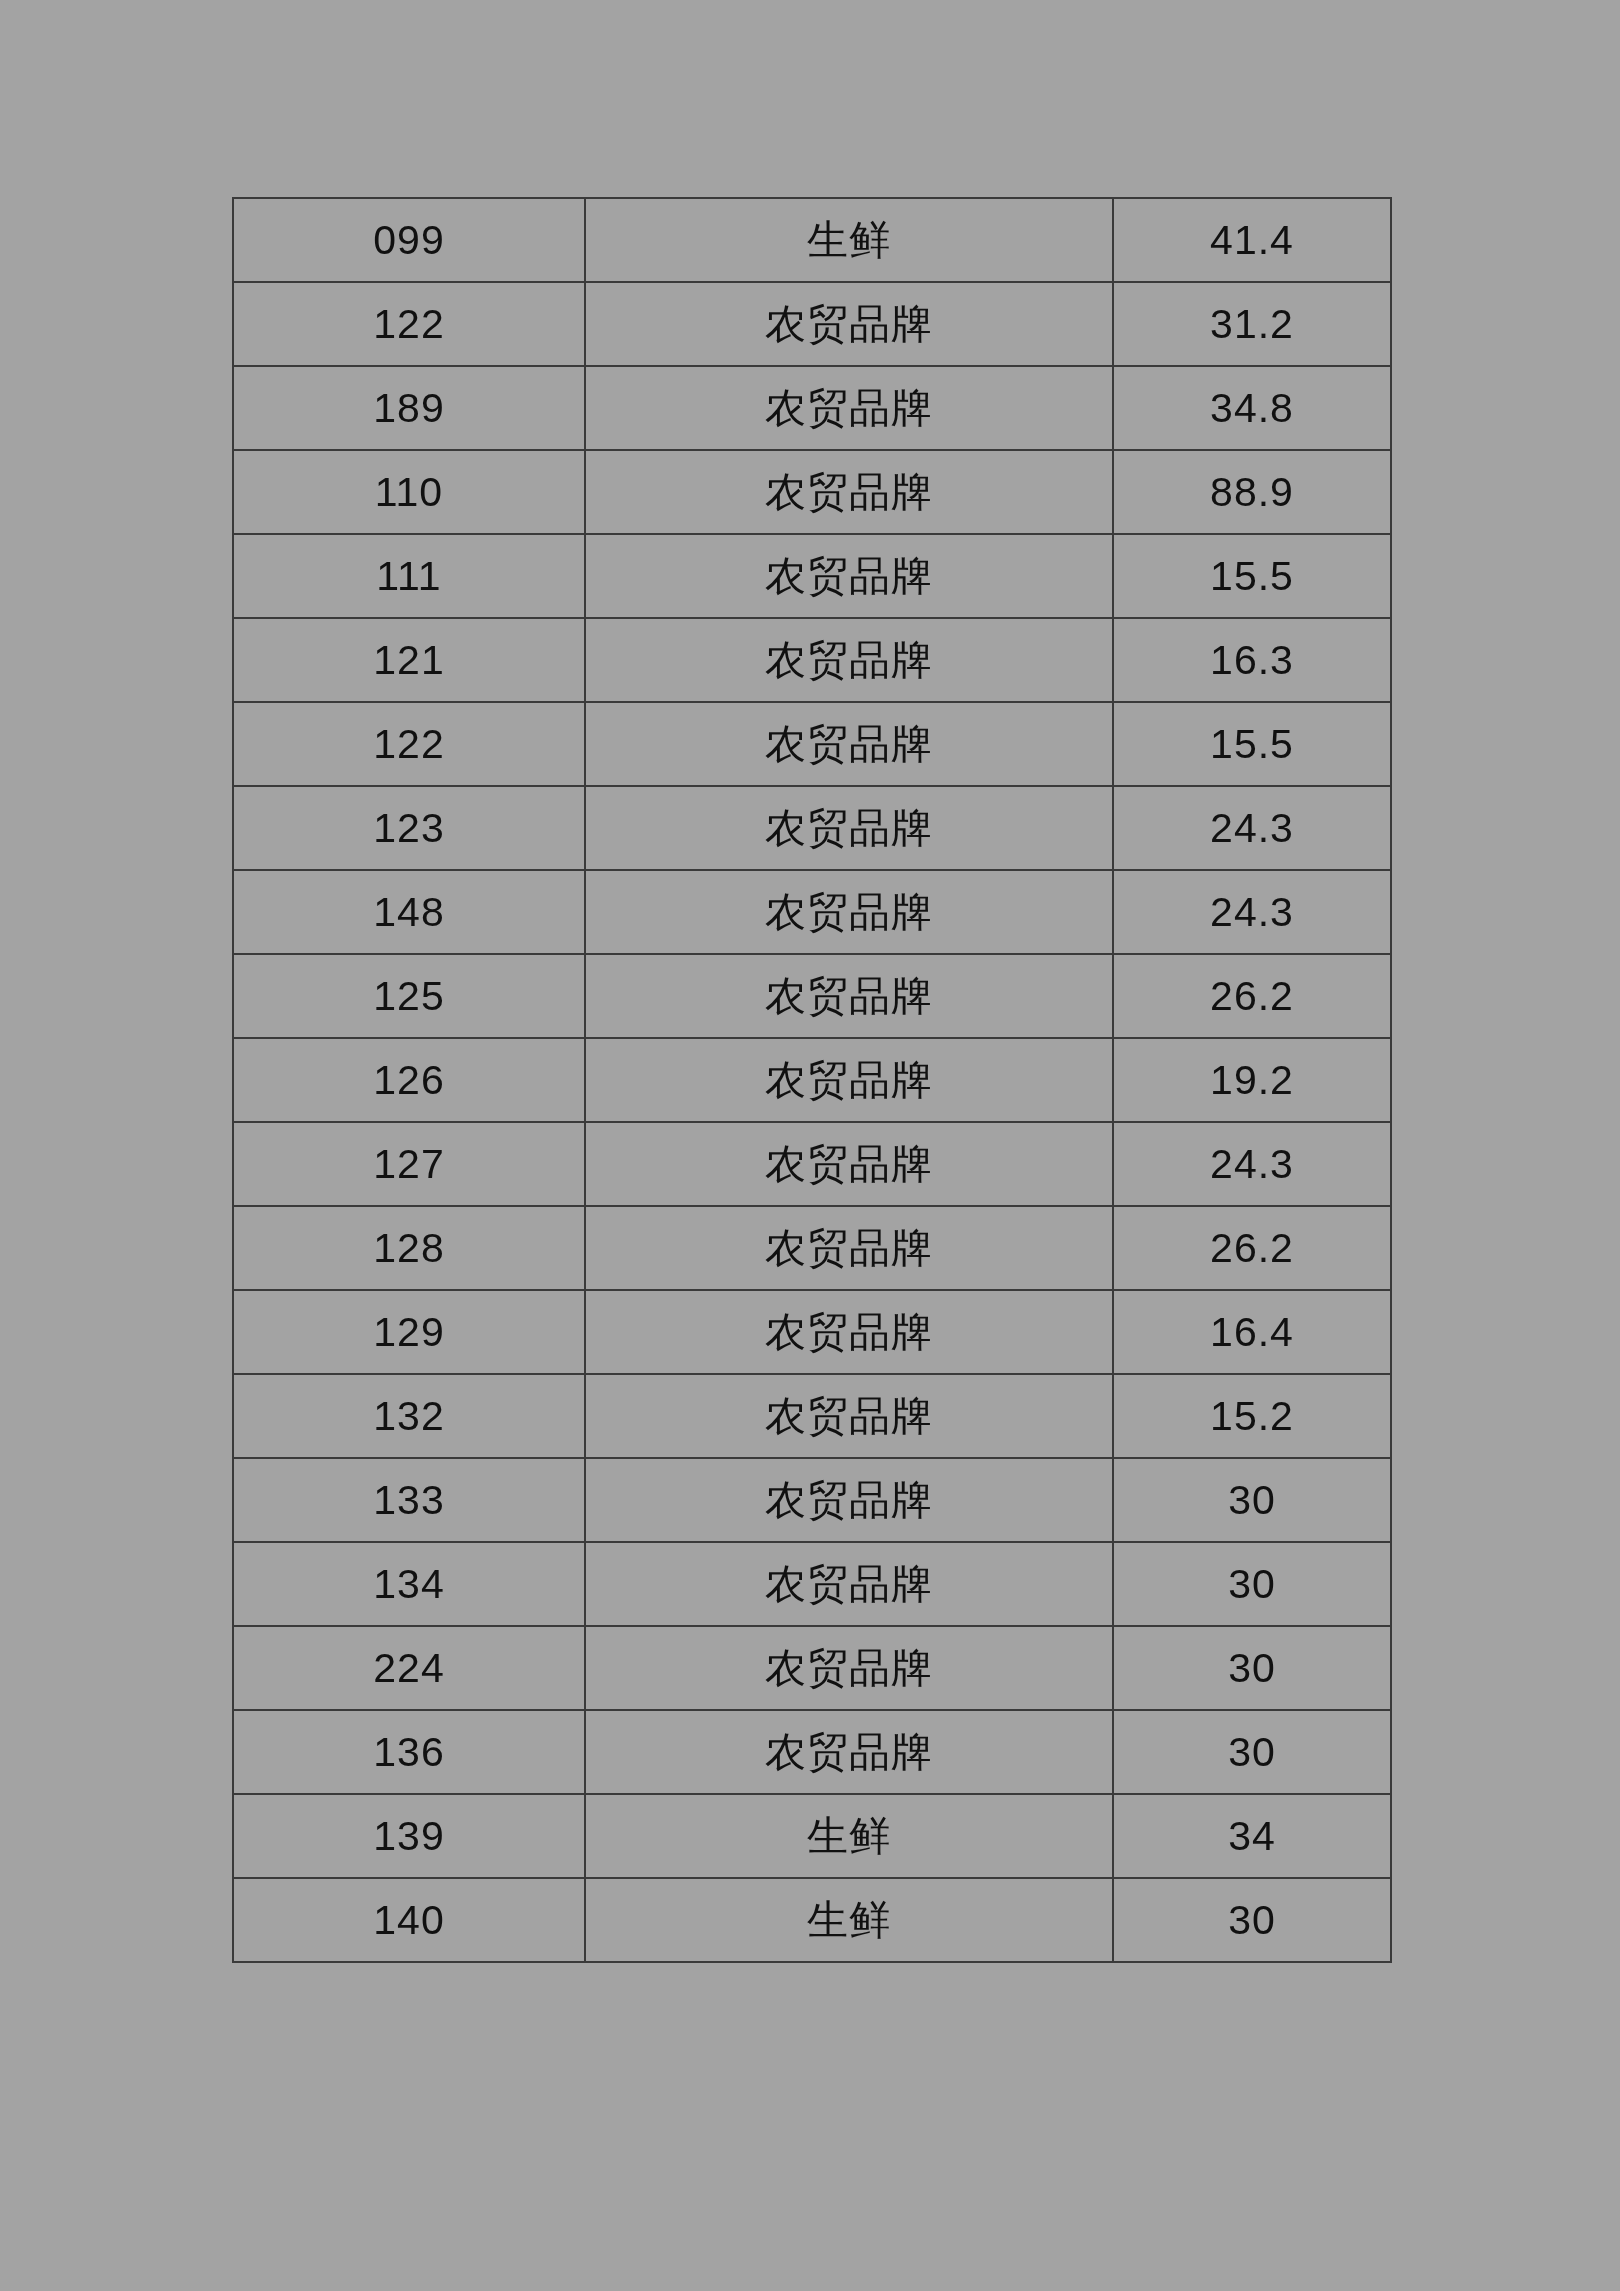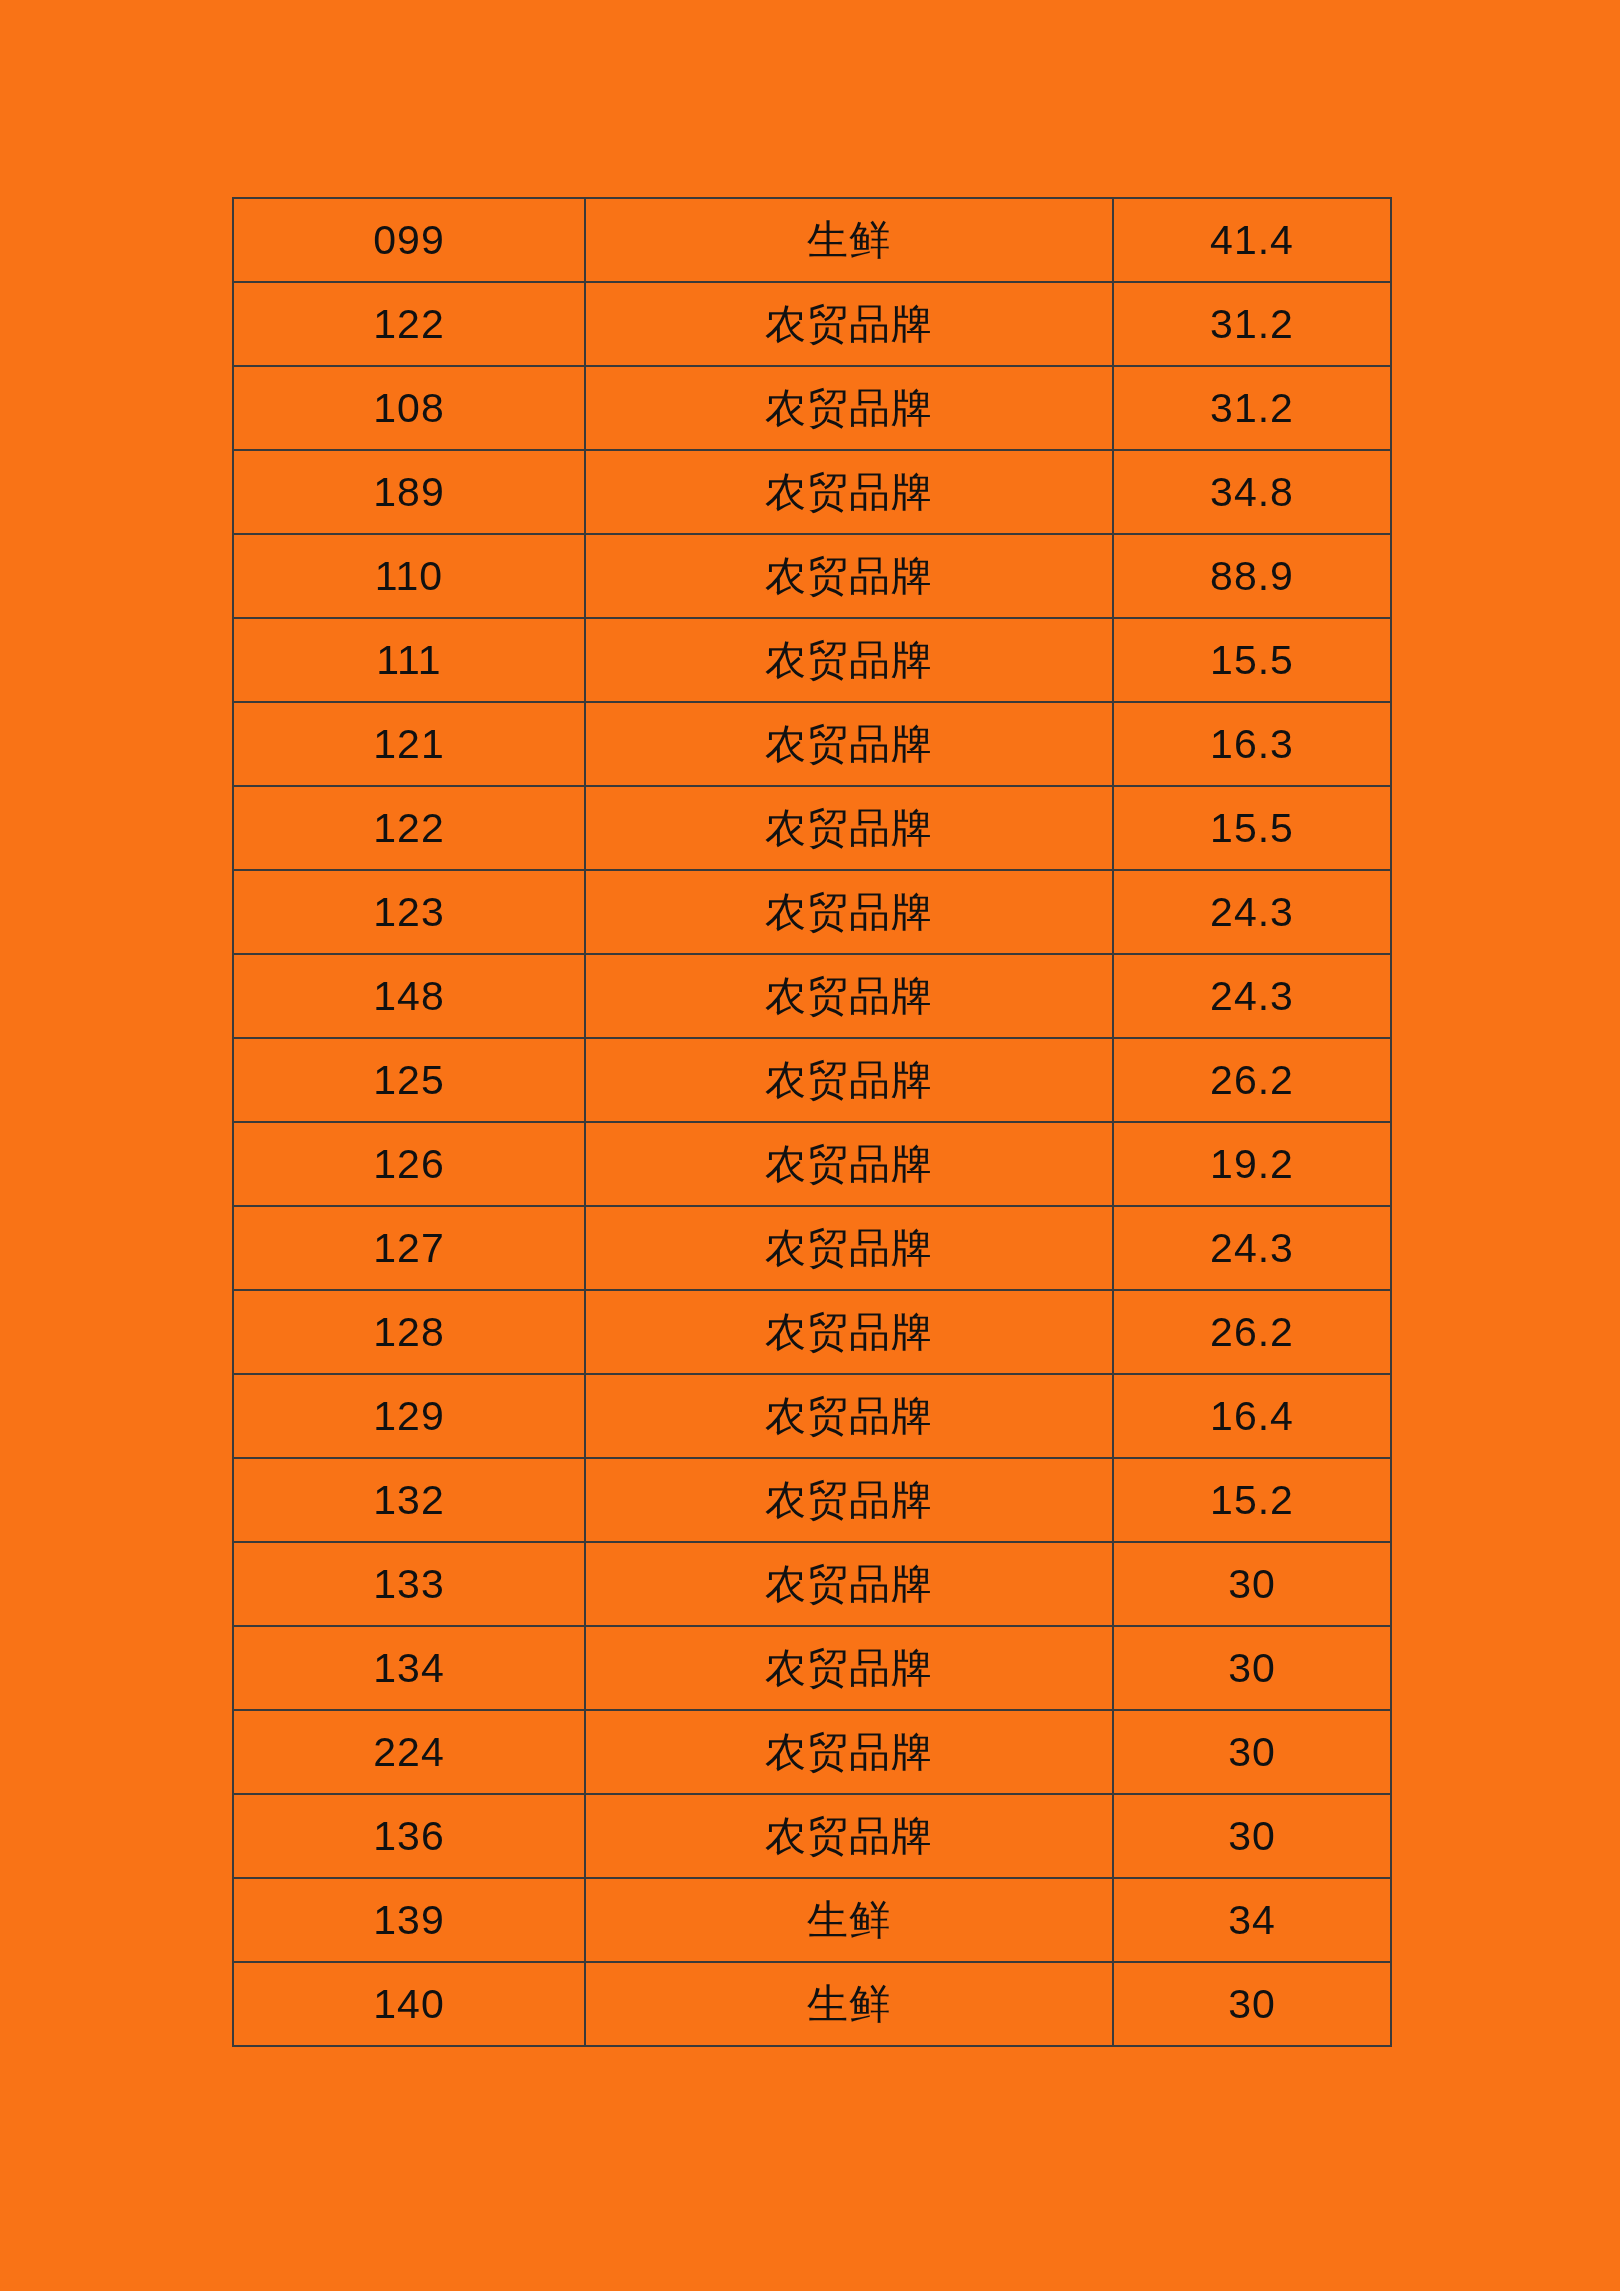--- a/index.html
+++ b/index.html
@@ -4,21 +4,21 @@
 <style>
   html, body {
     margin: 0;
     padding: 0;
     background: #ffffff;
   }
   .page {
     position: relative;
     width: 1620px;
     height: 2292px;
-    background: #f97316;
+    background: #a3a3a3;
     font-family: "Liberation Sans", "DejaVu Sans", sans-serif;
     color: #111111;
     overflow: hidden;
   }
   table.data-table {
     position: absolute;
     left: 232px;
     top: 197px;
     width: 1159px;
     border-collapse: collapse;
@@ -57,25 +57,20 @@
     <td>生鲜</td>
     <td>41.4</td>
   </tr>
 
   <tr>
     <td>122</td>
     <td>农贸品牌</td>
     <td>31.2</td>
   </tr>
 
-  <tr>
-    <td>108</td>
-    <td>农贸品牌</td>
-    <td>31.2</td>
-  </tr>
 
   <tr>
     <td>189</td>
     <td>农贸品牌</td>
     <td>34.8</td>
   </tr>
 
   <tr>
     <td>110</td>
     <td>农贸品牌</td>

